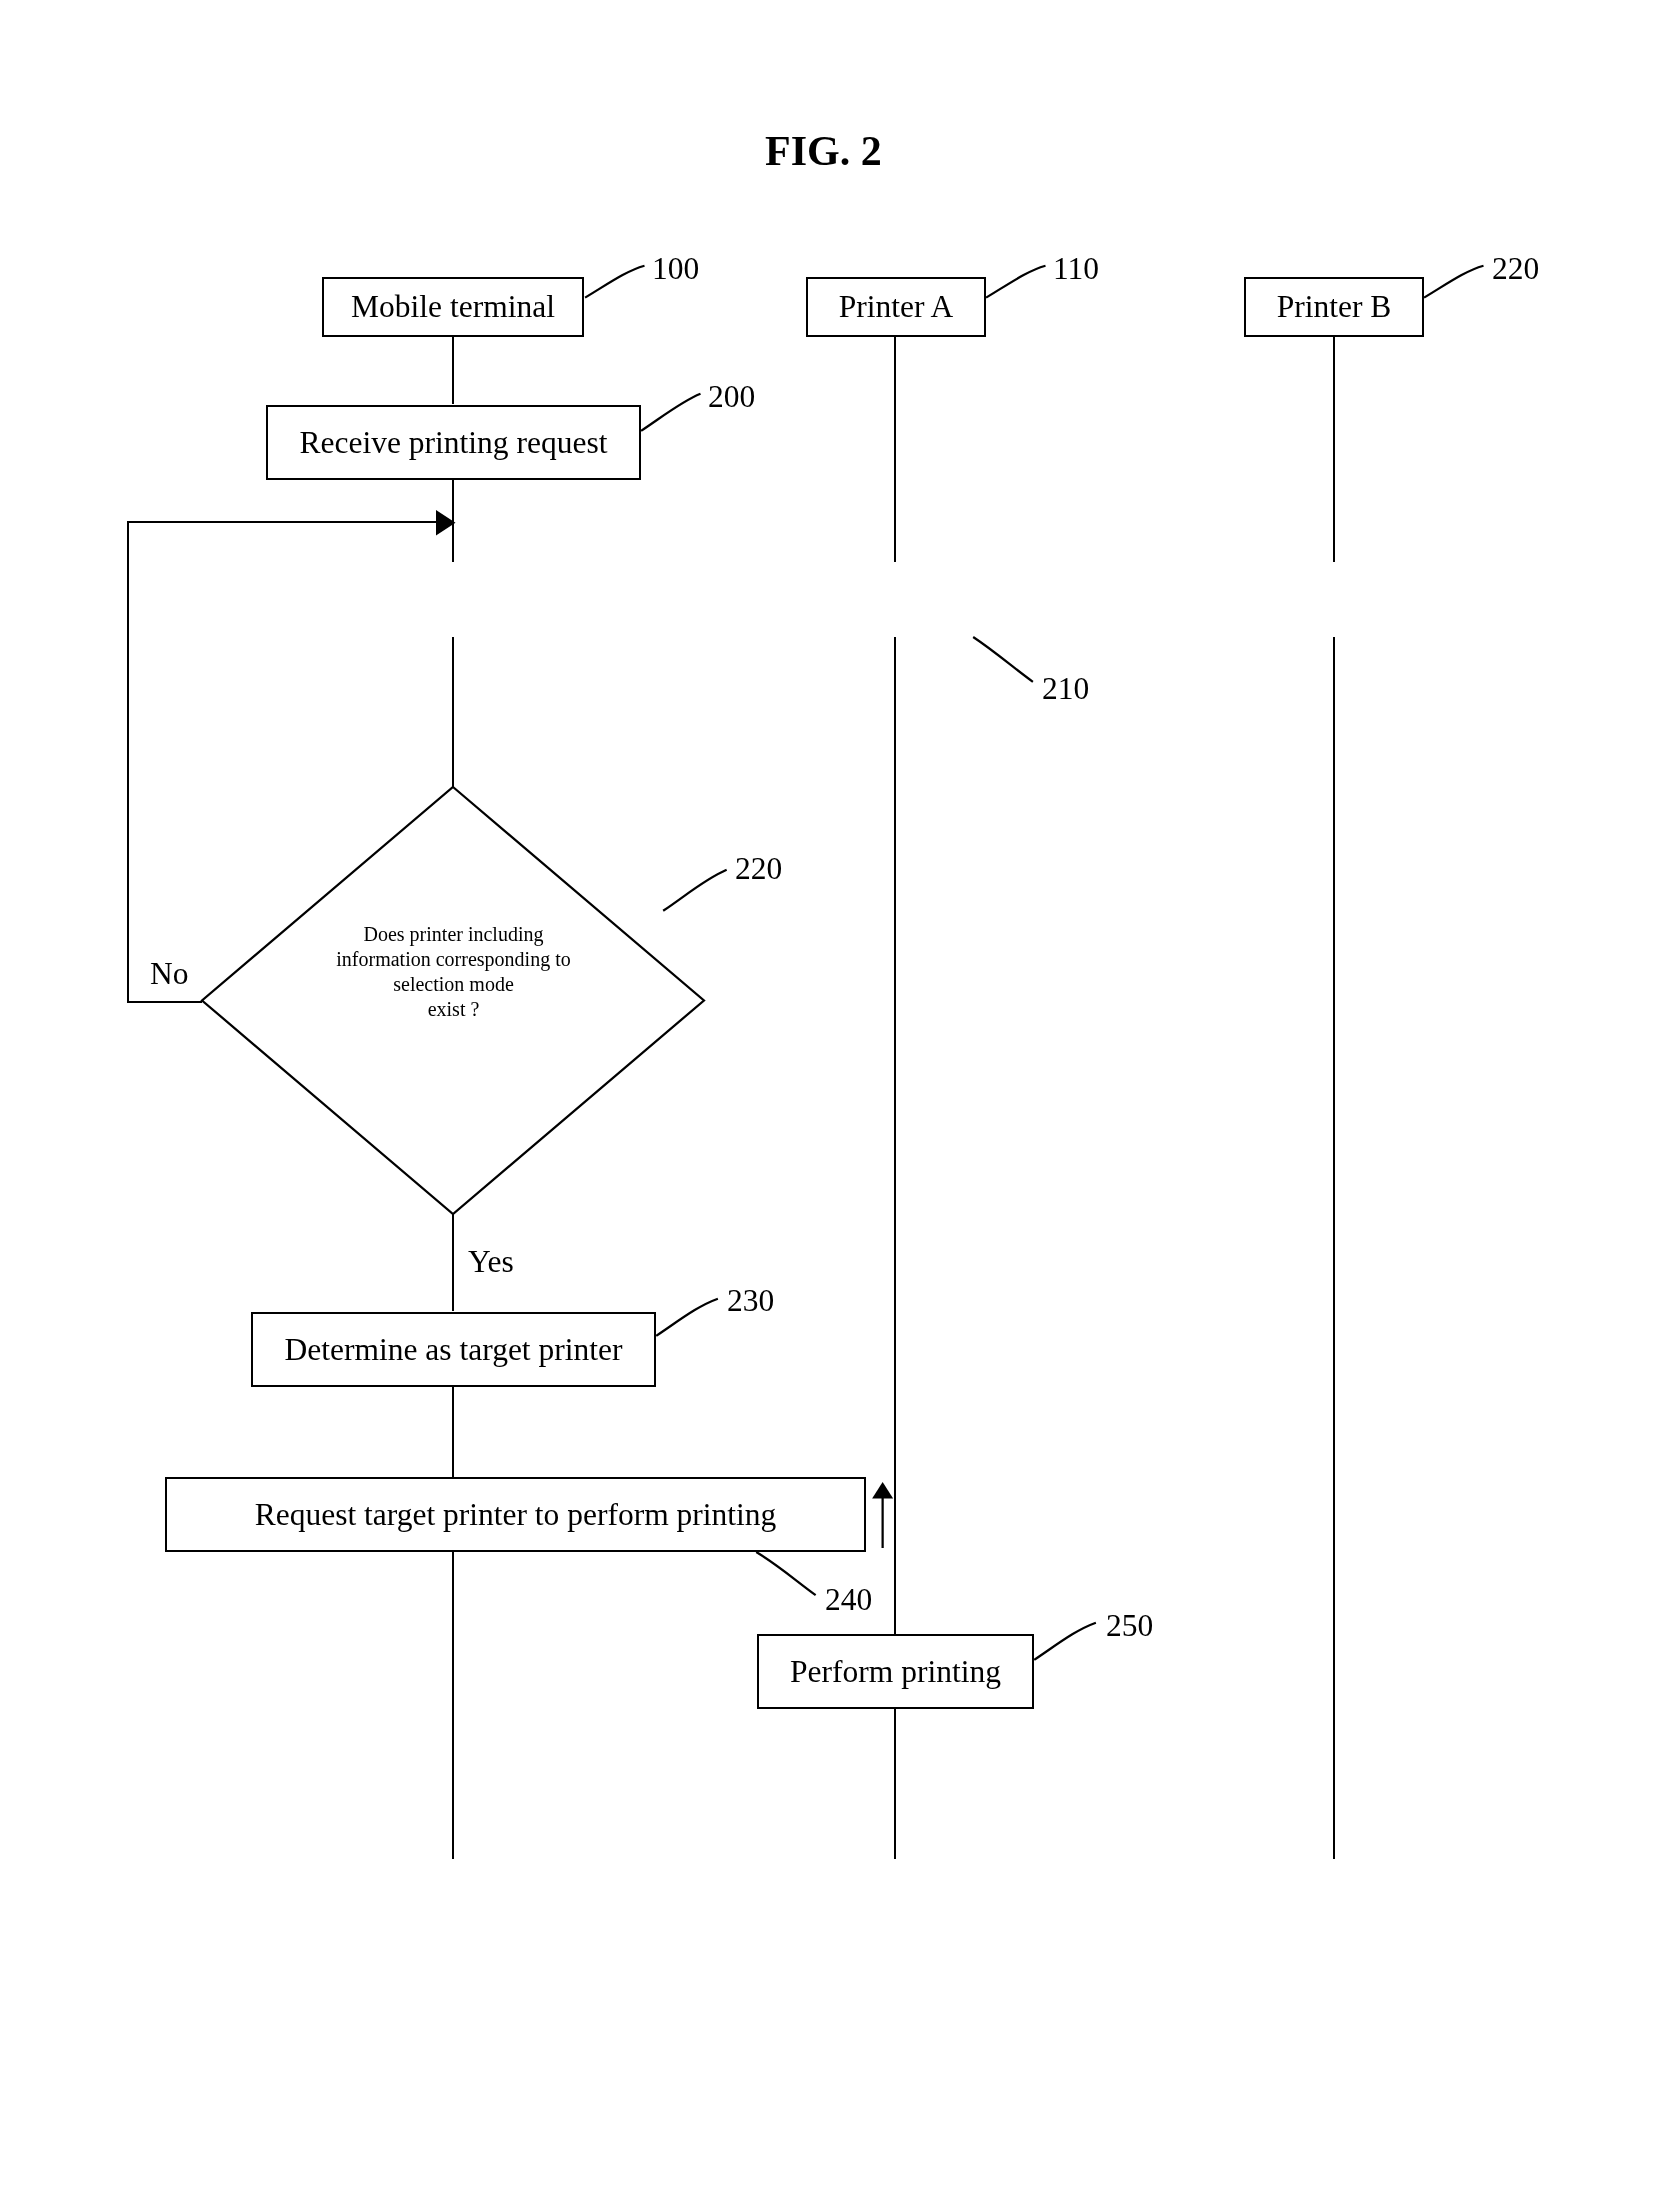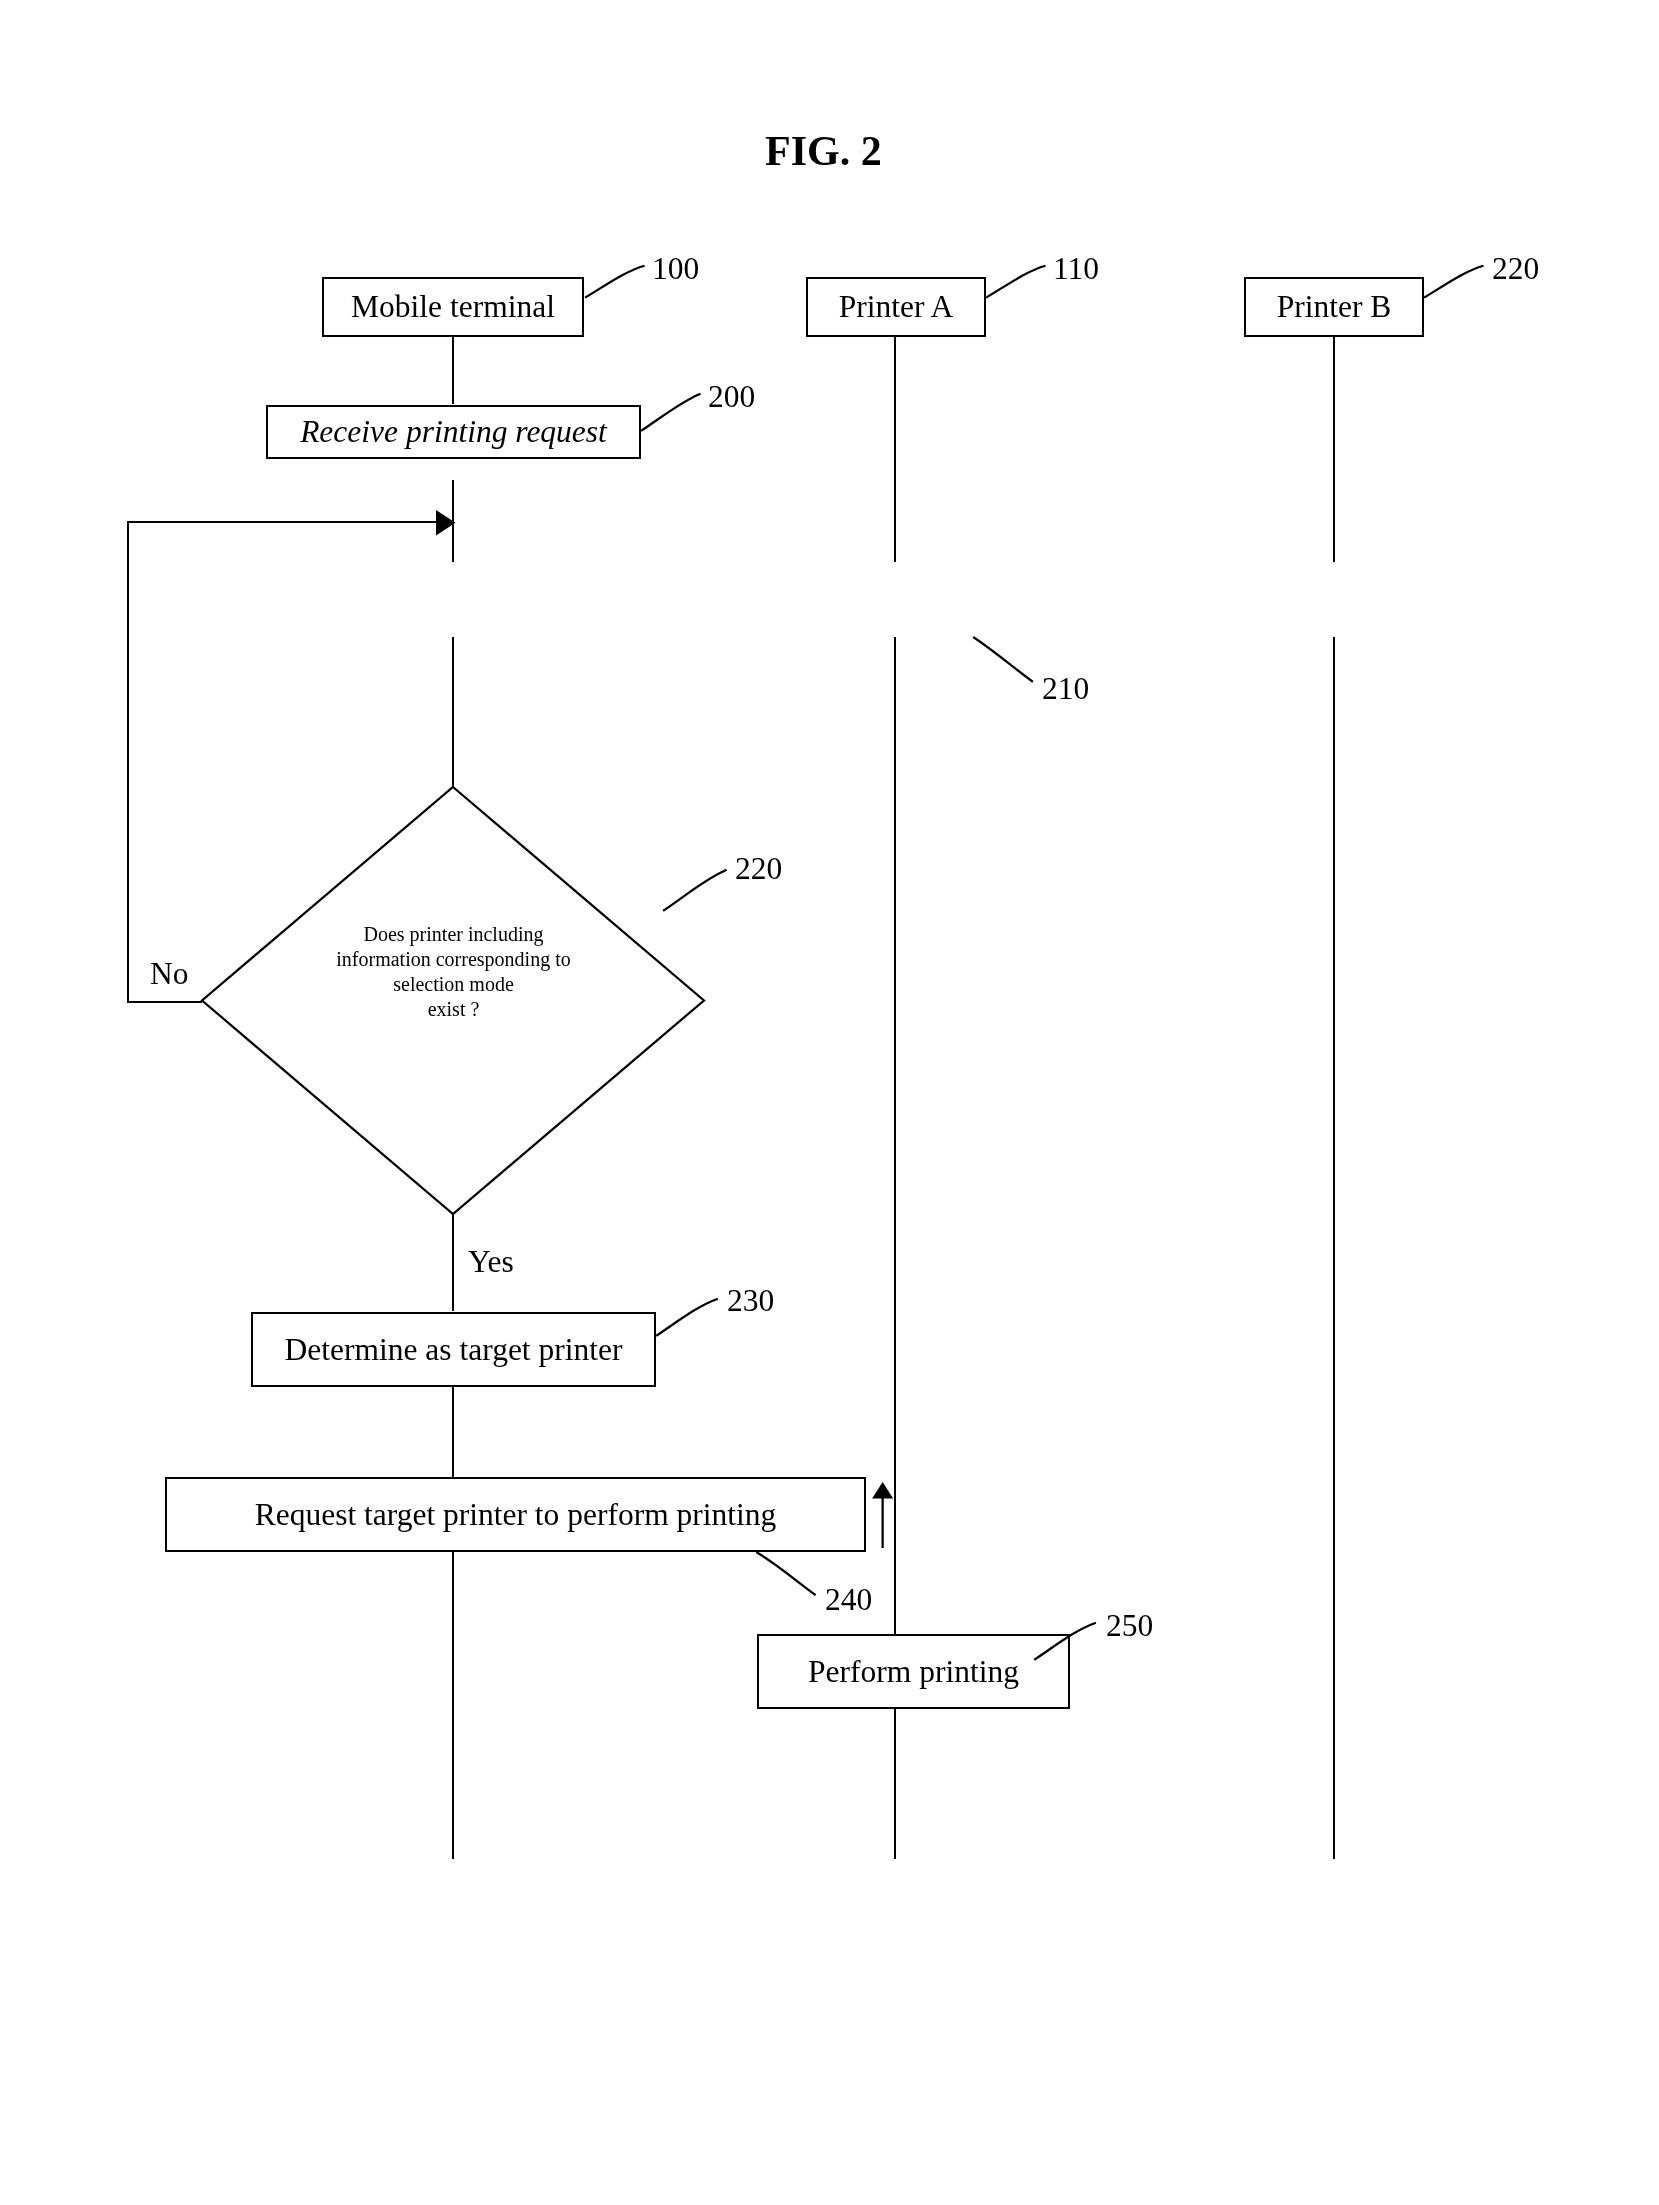--- a/index.html
+++ b/index.html
@@ -105,21 +105,21 @@
   <div class="box" style="left:1244px; top:277px; width:180px; height:60px;">
     <span>Printer B</span>
   </div>
   <svg class="leader" style="left:1424px; top:262px; width:67px; height:52px;" viewBox="0 0 90 70" width="67" height="52">
     <path d="M0,48 C30,30 55,12 80,5" stroke="#000" stroke-width="3" fill="none"></path>
   </svg>
   <div class="ref-num" style="left:1492px; top:251px;">220</div>
 
   <div class="line-v" style="left:452px; top:337px; height:67px;"></div>
 
-  <div class="box" style="left:266px; top:405px; width:375px; height:54px;font-style:italic;">
+  <div class="box" style="left:266px; top:405px; width:375px; height:75px;">
     <span>Receive printing request</span>
   </div>
   <svg class="leader" style="left:641px; top:390px; width:67px; height:52px;" viewBox="0 0 90 70" width="67" height="52">
     <path d="M0,55 C30,35 55,15 80,5" stroke="#000" stroke-width="3" fill="none"></path>
   </svg>
   <div class="ref-num" style="left:708px; top:379px;">200</div>
 
   <div class="line-v" style="left:452px; top:480px; height:82px;"></div>
 
   <div class="line-v" style="left:894px; top:337px; height:225px;"></div>
@@ -176,21 +176,21 @@
     <line x1="22" y1="88" x2="22" y2="18" stroke="#000" stroke-width="3"></line>
     <polygon points="22,0 36,22 8,22" fill="#000"></polygon>
   </svg>
   <svg class="leader" style="left:756px; top:1552px; width:71px; height:52px;" viewBox="0 0 95 70" width="71" height="52">
     <path d="M80,58 C55,40 30,18 0,0" stroke="#000" stroke-width="3" fill="none"></path>
   </svg>
   <div class="ref-num" style="left:825px; top:1582px;">240</div>
 
   <div class="line-v" style="left:452px; top:1552px; height:307px;"></div>
 
-  <div class="box" style="left:757px; top:1634px; width:313px; height:75px;">
+  <div class="box" style="left:757px; top:1634px; width:277px; height:75px;">
     <span>Perform printing</span>
   </div>
   <svg class="leader" style="left:1034px; top:1619px; width:71px; height:52px;" viewBox="0 0 95 70" width="71" height="52">
     <path d="M0,55 C30,35 55,15 83,5" stroke="#000" stroke-width="3" fill="none"></path>
   </svg>
   <div class="ref-num" style="left:1106px; top:1608px;">250</div>
 
 </div>
 
 

